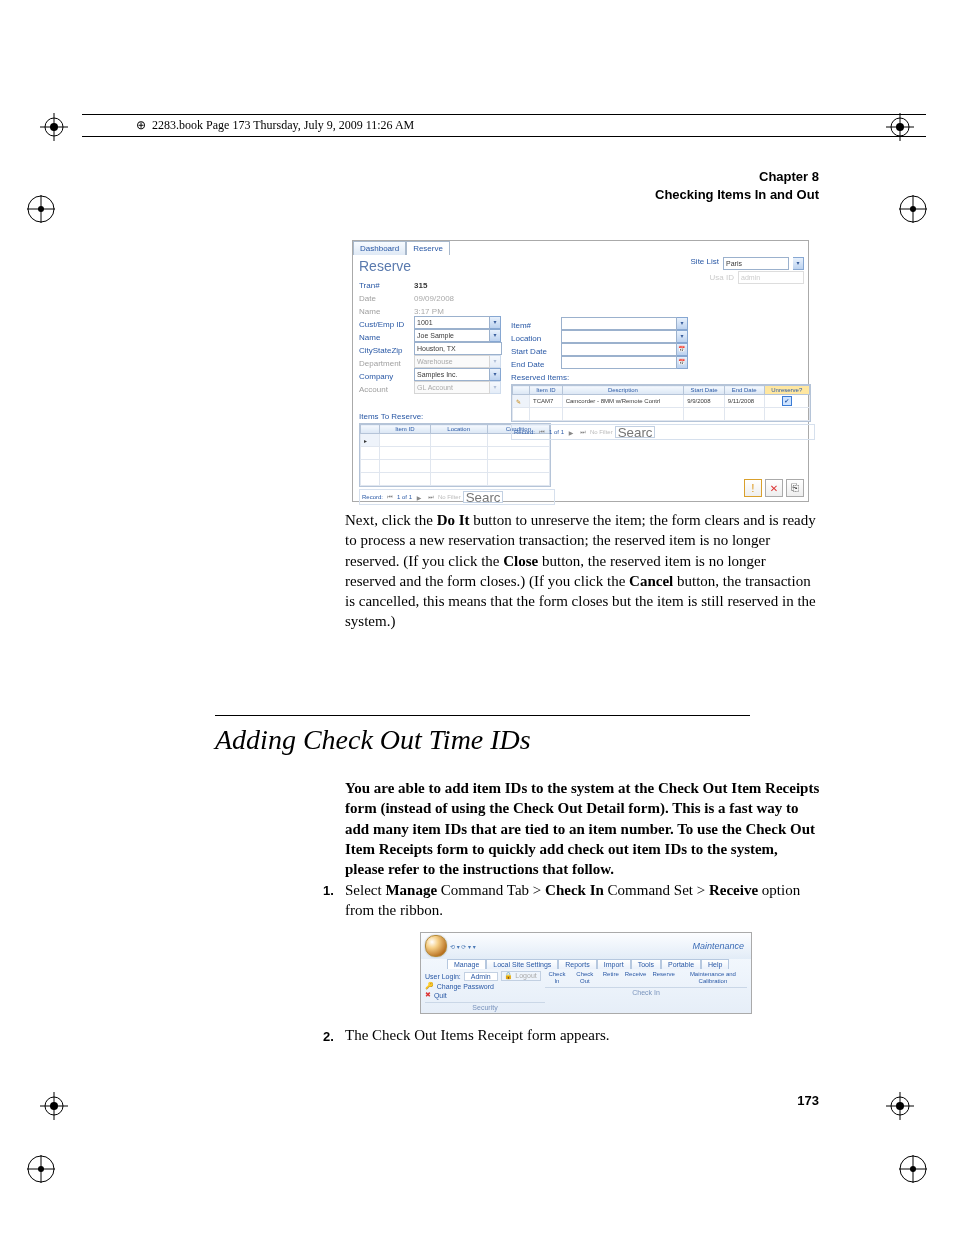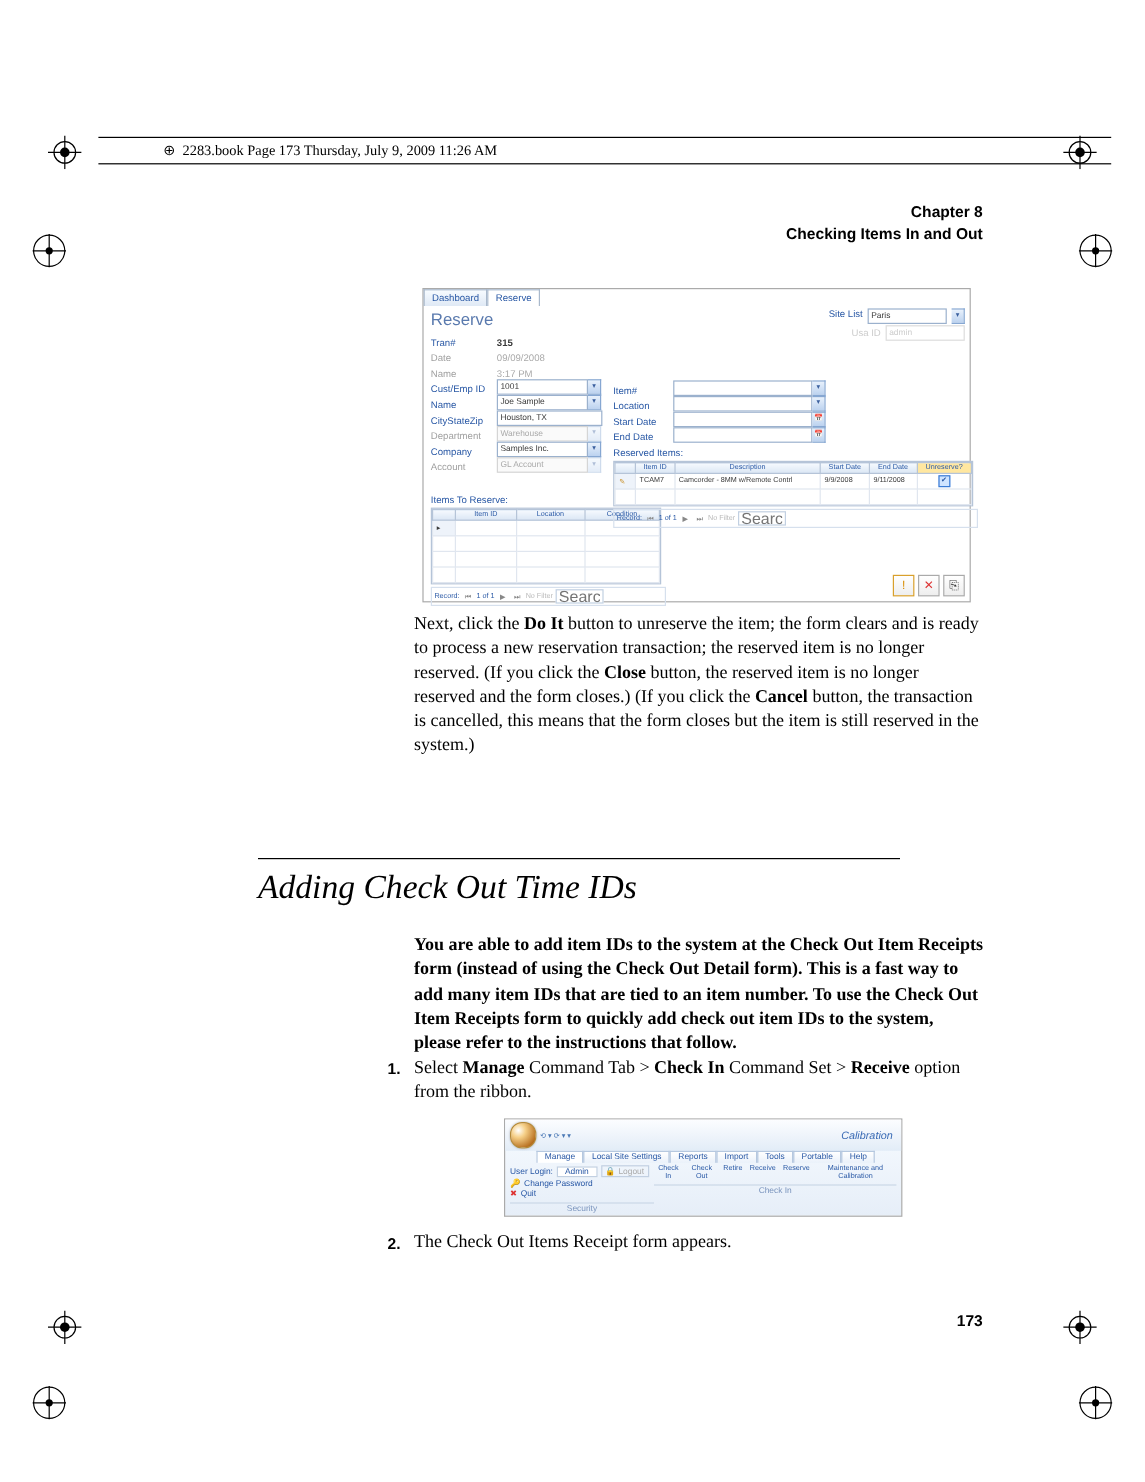--- a/index.html
+++ b/index.html
@@ -429,21 +429,21 @@
   <span class="step-num">1.</span>
   <span>Select </span><b>Manage</b><span> Command Tab &gt; </span><b>Check In</b><span> Command Set &gt; </span><b>Receive</b><span> option from the ribbon.</span>
 </div>
 
 <div class="figure2">
   <div class="fig2-top">
     <div style="display:flex;align-items:center;gap:2px;">
       <div class="fig2-orb"></div>
       <span style="font-size:6px;color:#4a78b5;">⟲ ▾ ⟳ ▾ ▾</span>
     </div>
-    <span class="fig2-right-title">Calibration</span>
+    <span class="fig2-right-title">Maintenance</span>
   </div>
   <div class="fig2-tabs">
     <div class="fig2-tab active">Manage</div>
     <div class="fig2-tab">Local Site Settings</div>
     <div class="fig2-tab">Reports</div>
     <div class="fig2-tab">Import</div>
     <div class="fig2-tab">Tools</div>
     <div class="fig2-tab">Portable</div>
     <div class="fig2-tab">Help</div>
   </div>

